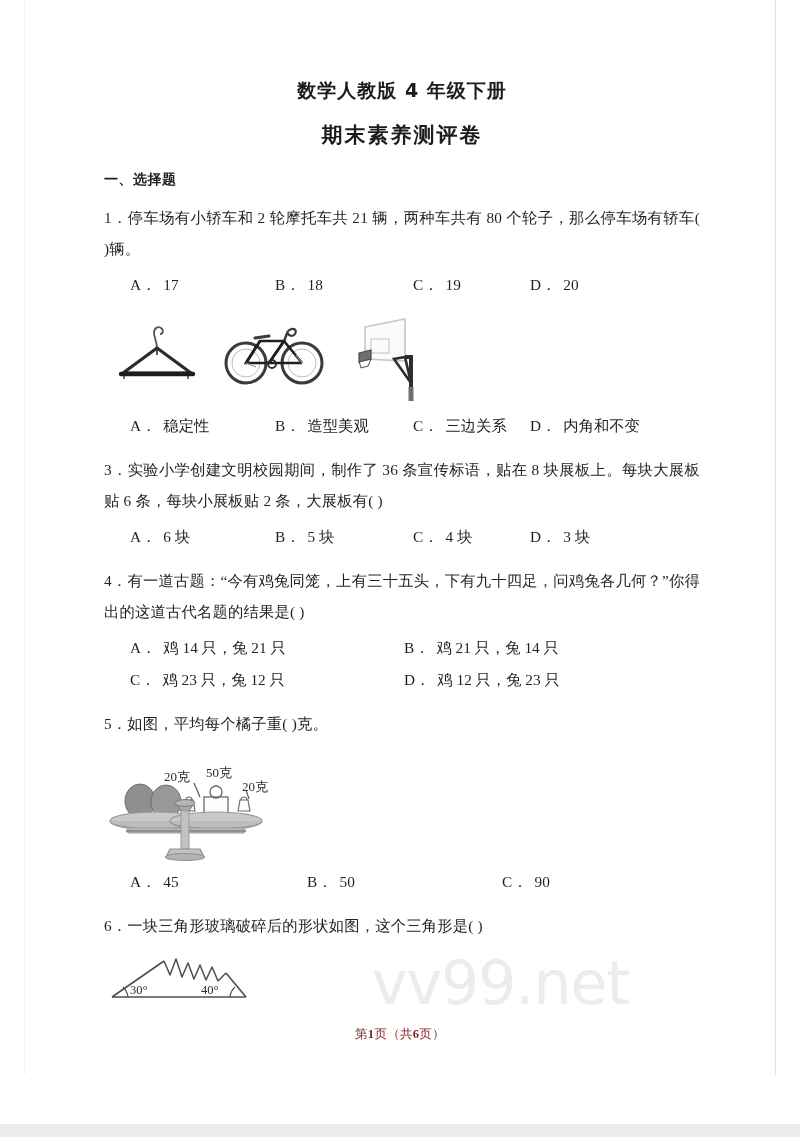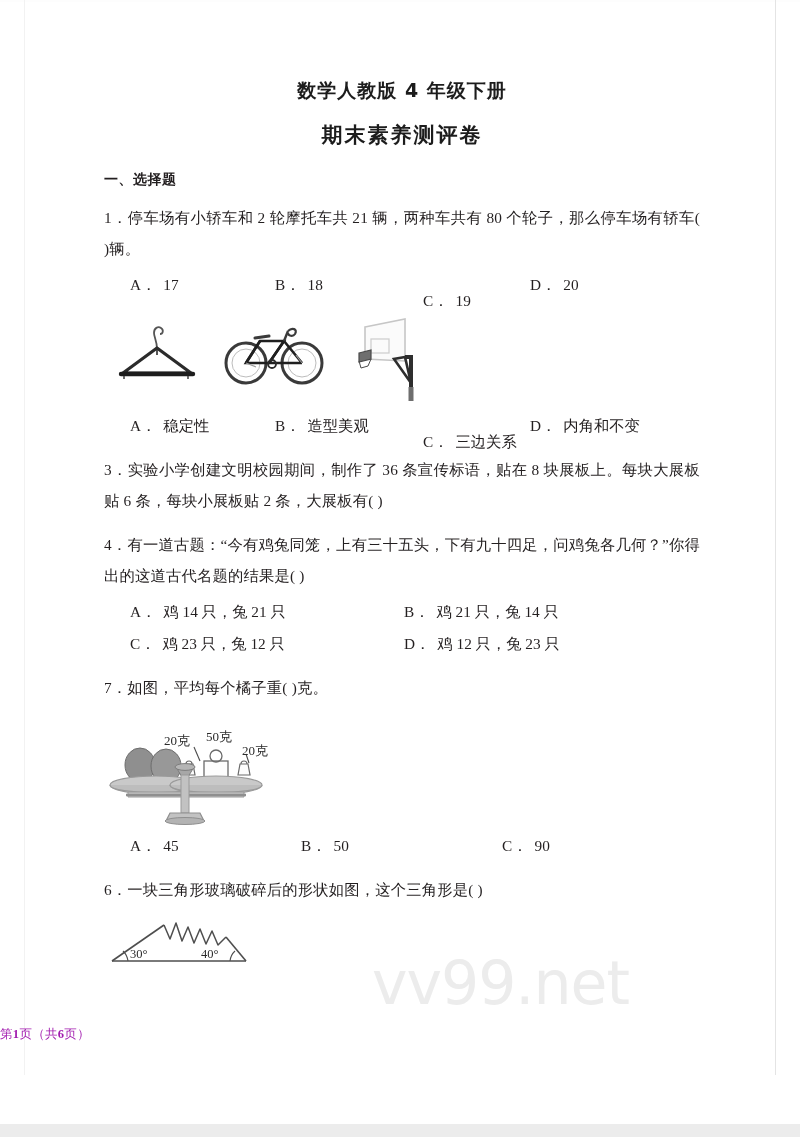--- a/index.html
+++ b/index.html
@@ -117,26 +117,26 @@
     height: 62px;
   }
   .opt {
     position: absolute;
     white-space: nowrap;
   }
 
   
   .c0 { left: 26px; }
   .c1 { left: 171px; }
-  .c2 { left: 319px; margin-top: 16px; }
+  .c2 { left: 309px; }
   .c3 { left: 426px; }
 
   
   .w0 { left: 26px; }
-  .w1 { left: 197px; }
+  .w1 { left: 203px; }
   .w2 { left: 398px; }
 
   
   .g0 { left: 26px;  top: 0px; }
   .g1 { left: 300px; top: 0px; }
   .g2 { left: 26px;  top: 32px; }
   .g3 { left: 300px; top: 32px; }
 
   .opt-letter { margin-right: 7px; }
 
@@ -146,22 +146,23 @@
     height: 92px;
     margin-top: 6px;
   }
 
   
   .footer {
     position: absolute;
     left: 0;
     top: 1026px;
     width: 800px;
+    text-align: center;
     font-size: 12.5px;
-    color: #a21caf;
+    color: #7f1d1d;
     letter-spacing: 0.3px;
   }
   .footer b { font-weight: bold; }
 
   
   .watermark {
     position: absolute;
     left: 372px;
     top: 948px;
     font-family: "DejaVu Sans", "Liberation Sans", sans-serif;
@@ -258,20 +259,34 @@
           <span class="opt-letter">C．</span><span>三边关系</span>
         </div>
         <div class="opt c3">
           <span class="opt-letter">D．</span><span>内角和不变</span>
         </div>
       </div>
     </div>
 
     <div class="q">
       <div class="q-text">3．实验小学创建文明校园期间，制作了 36 条宣传标语，贴在 8 块展板上。每块大展板贴 6 条，每块小展板贴 2 条，大展板有(        )</div>
+      <div class="opts">
+        <div class="opt c0">
+          <span class="opt-letter">A．</span><span>6 块</span>
+        </div>
+        <div class="opt c1">
+          <span class="opt-letter">B．</span><span>5 块</span>
+        </div>
+        <div class="opt c2">
+          <span class="opt-letter">C．</span><span>4 块</span>
+        </div>
+        <div class="opt c3">
+          <span class="opt-letter">D．</span><span>3 块</span>
+        </div>
+      </div>
     </div>
 
     <div class="q">
       <div class="q-text">4．有一道古题：“今有鸡兔同笼，上有三十五头，下有九十四足，问鸡兔各几何？”你得出的这道古代名题的结果是(        )</div>
       <div class="opts two-line">
         <div class="opt g0">
           <span class="opt-letter">A．</span><span>鸡 14 只，兔 21 只</span>
         </div>
         <div class="opt g1">
           <span class="opt-letter">B．</span><span>鸡 21 只，兔 14 只</span>
@@ -279,21 +294,21 @@
         <div class="opt g2">
           <span class="opt-letter">C．</span><span>鸡 23 只，兔 12 只</span>
         </div>
         <div class="opt g3">
           <span class="opt-letter">D．</span><span>鸡 12 只，兔 23 只</span>
         </div>
       </div>
     </div>
 
     <div class="q">
-      <div class="q-text">7．如图，平均每个橘子重(        )克。</div>
+      <div class="q-text">5．如图，平均每个橘子重(        )克。</div>
 
       <div class="fig-row" style="height:108px;margin-top:14px;">
         <svg style="position:absolute;left:4px;top:0px;" width="220" height="108" viewBox="0 0 220 108">
 
           <ellipse cx="32" cy="48" rx="15" ry="17" fill="#8f8f8f" stroke="#6d6d6d" stroke-width="1"></ellipse>
           <ellipse cx="58" cy="49" rx="15" ry="17" fill="#989898" stroke="#6d6d6d" stroke-width="1"></ellipse>
 
           <ellipse cx="48" cy="68" rx="46" ry="9" fill="#c9c9c9" stroke="#9a9a9a" stroke-width="1.2"></ellipse>
           <path d="M2 68 C2 78, 94 78, 94 68" fill="#bdbdbd" stroke="#9a9a9a" stroke-width="1.2"></path>
 

